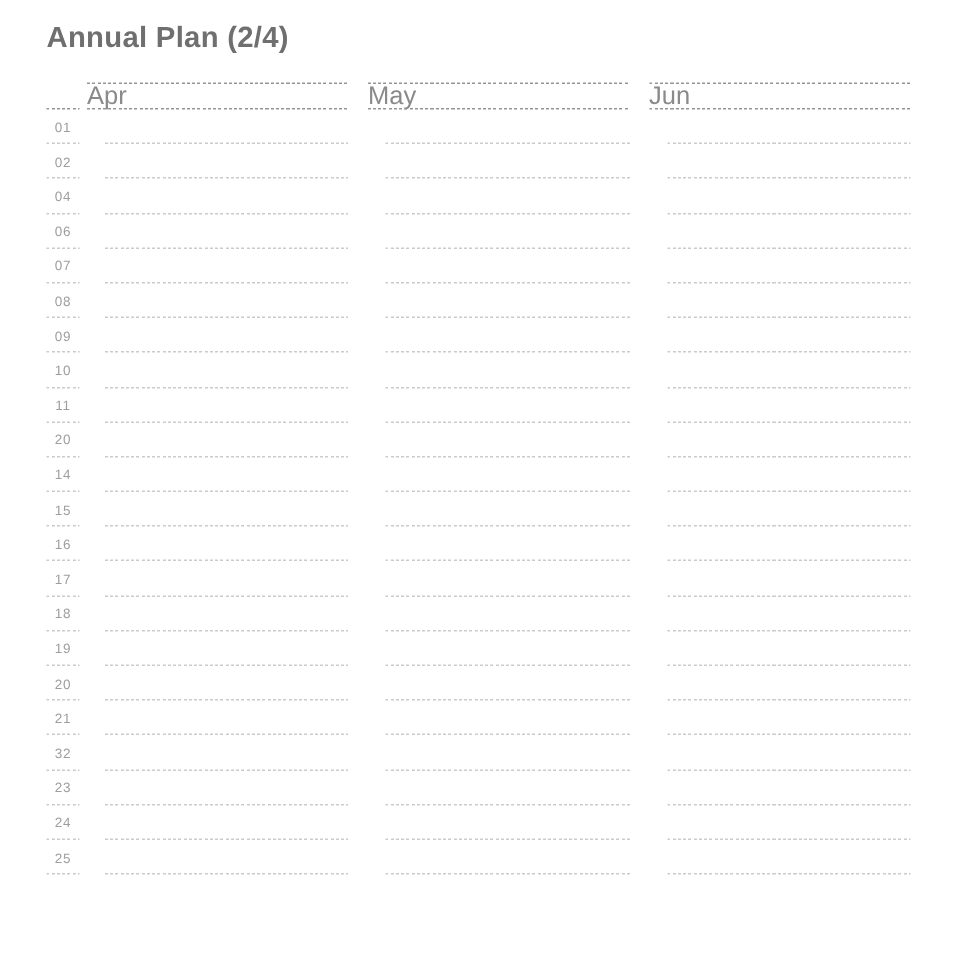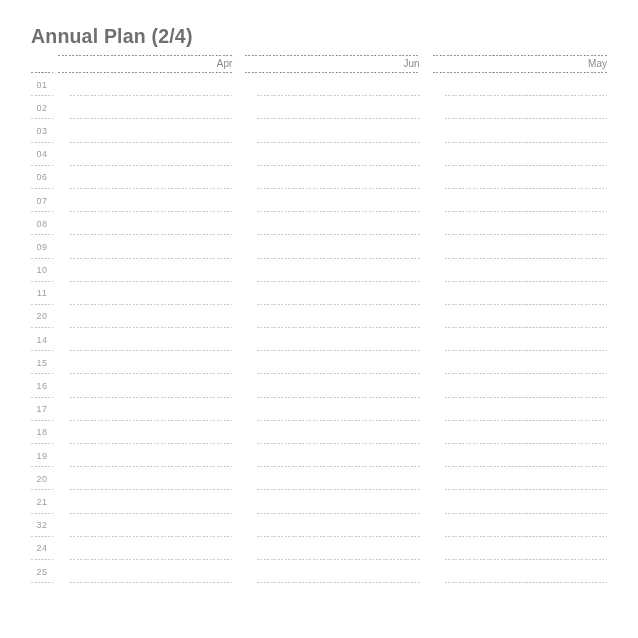--- a/index.html
+++ b/index.html
@@ -7,21 +7,21 @@
     position: relative;
     width: 638px;
     height: 638px;
     overflow: hidden;
     background: var(--background, #ffffff);
     font-family: "Liberation Sans", sans-serif;
   }
   .title {
     position: absolute;
     left: 31px;
-    top: 25px;
+    top: 14px;
     margin: 0;
     font-size: 19.5px;
     line-height: 1.2;
     font-weight: 600;
     letter-spacing: 0.2px;
     color: var(--title-text, #6f6f6f);
   }
   .table {
     position: absolute;
     left: 31px;
@@ -63,22 +63,22 @@
   .drow .daycol::after {
     content: "";
     position: absolute; bottom: 0; left: 0; right: 0; height: 1px;
     background: repeating-linear-gradient(to right,
       var(--row-line, #cbcbcb) 0, var(--row-line, #cbcbcb) 2px,
       transparent 2px, transparent 3.5px);
   }
 
   .mlabel {
     display: block;
-    text-align: right;
-    font-size: 10px;
+    text-align: left;
+    font-size: 17px;
     line-height: 18px;
     color: var(--month-label, #8a8a8a);
   }
   .daynum {
     display: flex;
     align-items: center;
     justify-content: center;
     height: 100%;
     font-size: 9px;
     letter-spacing: 0.5px;
@@ -91,53 +91,45 @@
 <div class="viewport">
   <h1 class="title">Annual Plan (2/4)</h1>
   <div class="table">
     <div class="hrow">
       <div class="daycol"></div>
 
     <div class="mcell">
           <span class="mlabel">Apr</span>
         </div>
         <div class="mcell">
+          <span class="mlabel">May</span>
+        </div>
+        <div class="mcell">
           <span class="mlabel">Jun</span>
         </div>
-        <div class="mcell">
-          <span class="mlabel">May</span>
-        </div>
       </div>
 
   <div class="drow">
         <div class="daycol">
           <span class="daynum">01</span>
         </div>
         <div class="mcell"></div>
         <div class="mcell"></div>
         <div class="mcell"></div>
       </div>
       <div class="drow">
         <div class="daycol">
           <span class="daynum">02</span>
         </div>
         <div class="mcell"></div>
         <div class="mcell"></div>
         <div class="mcell"></div>
       </div>
       <div class="drow">
         <div class="daycol">
-          <span class="daynum">03</span>
-        </div>
-        <div class="mcell"></div>
-        <div class="mcell"></div>
-        <div class="mcell"></div>
-      </div>
-      <div class="drow">
-        <div class="daycol">
           <span class="daynum">04</span>
         </div>
         <div class="mcell"></div>
         <div class="mcell"></div>
         <div class="mcell"></div>
       </div>
       <div class="drow">
         <div class="daycol">
           <span class="daynum">06</span>
         </div>
@@ -253,20 +245,28 @@
         <div class="daycol">
           <span class="daynum">21</span>
         </div>
         <div class="mcell"></div>
         <div class="mcell"></div>
         <div class="mcell"></div>
       </div>
       <div class="drow">
         <div class="daycol">
           <span class="daynum">32</span>
+        </div>
+        <div class="mcell"></div>
+        <div class="mcell"></div>
+        <div class="mcell"></div>
+      </div>
+      <div class="drow">
+        <div class="daycol">
+          <span class="daynum">23</span>
         </div>
         <div class="mcell"></div>
         <div class="mcell"></div>
         <div class="mcell"></div>
       </div>
       <div class="drow">
         <div class="daycol">
           <span class="daynum">24</span>
         </div>
         <div class="mcell"></div>

